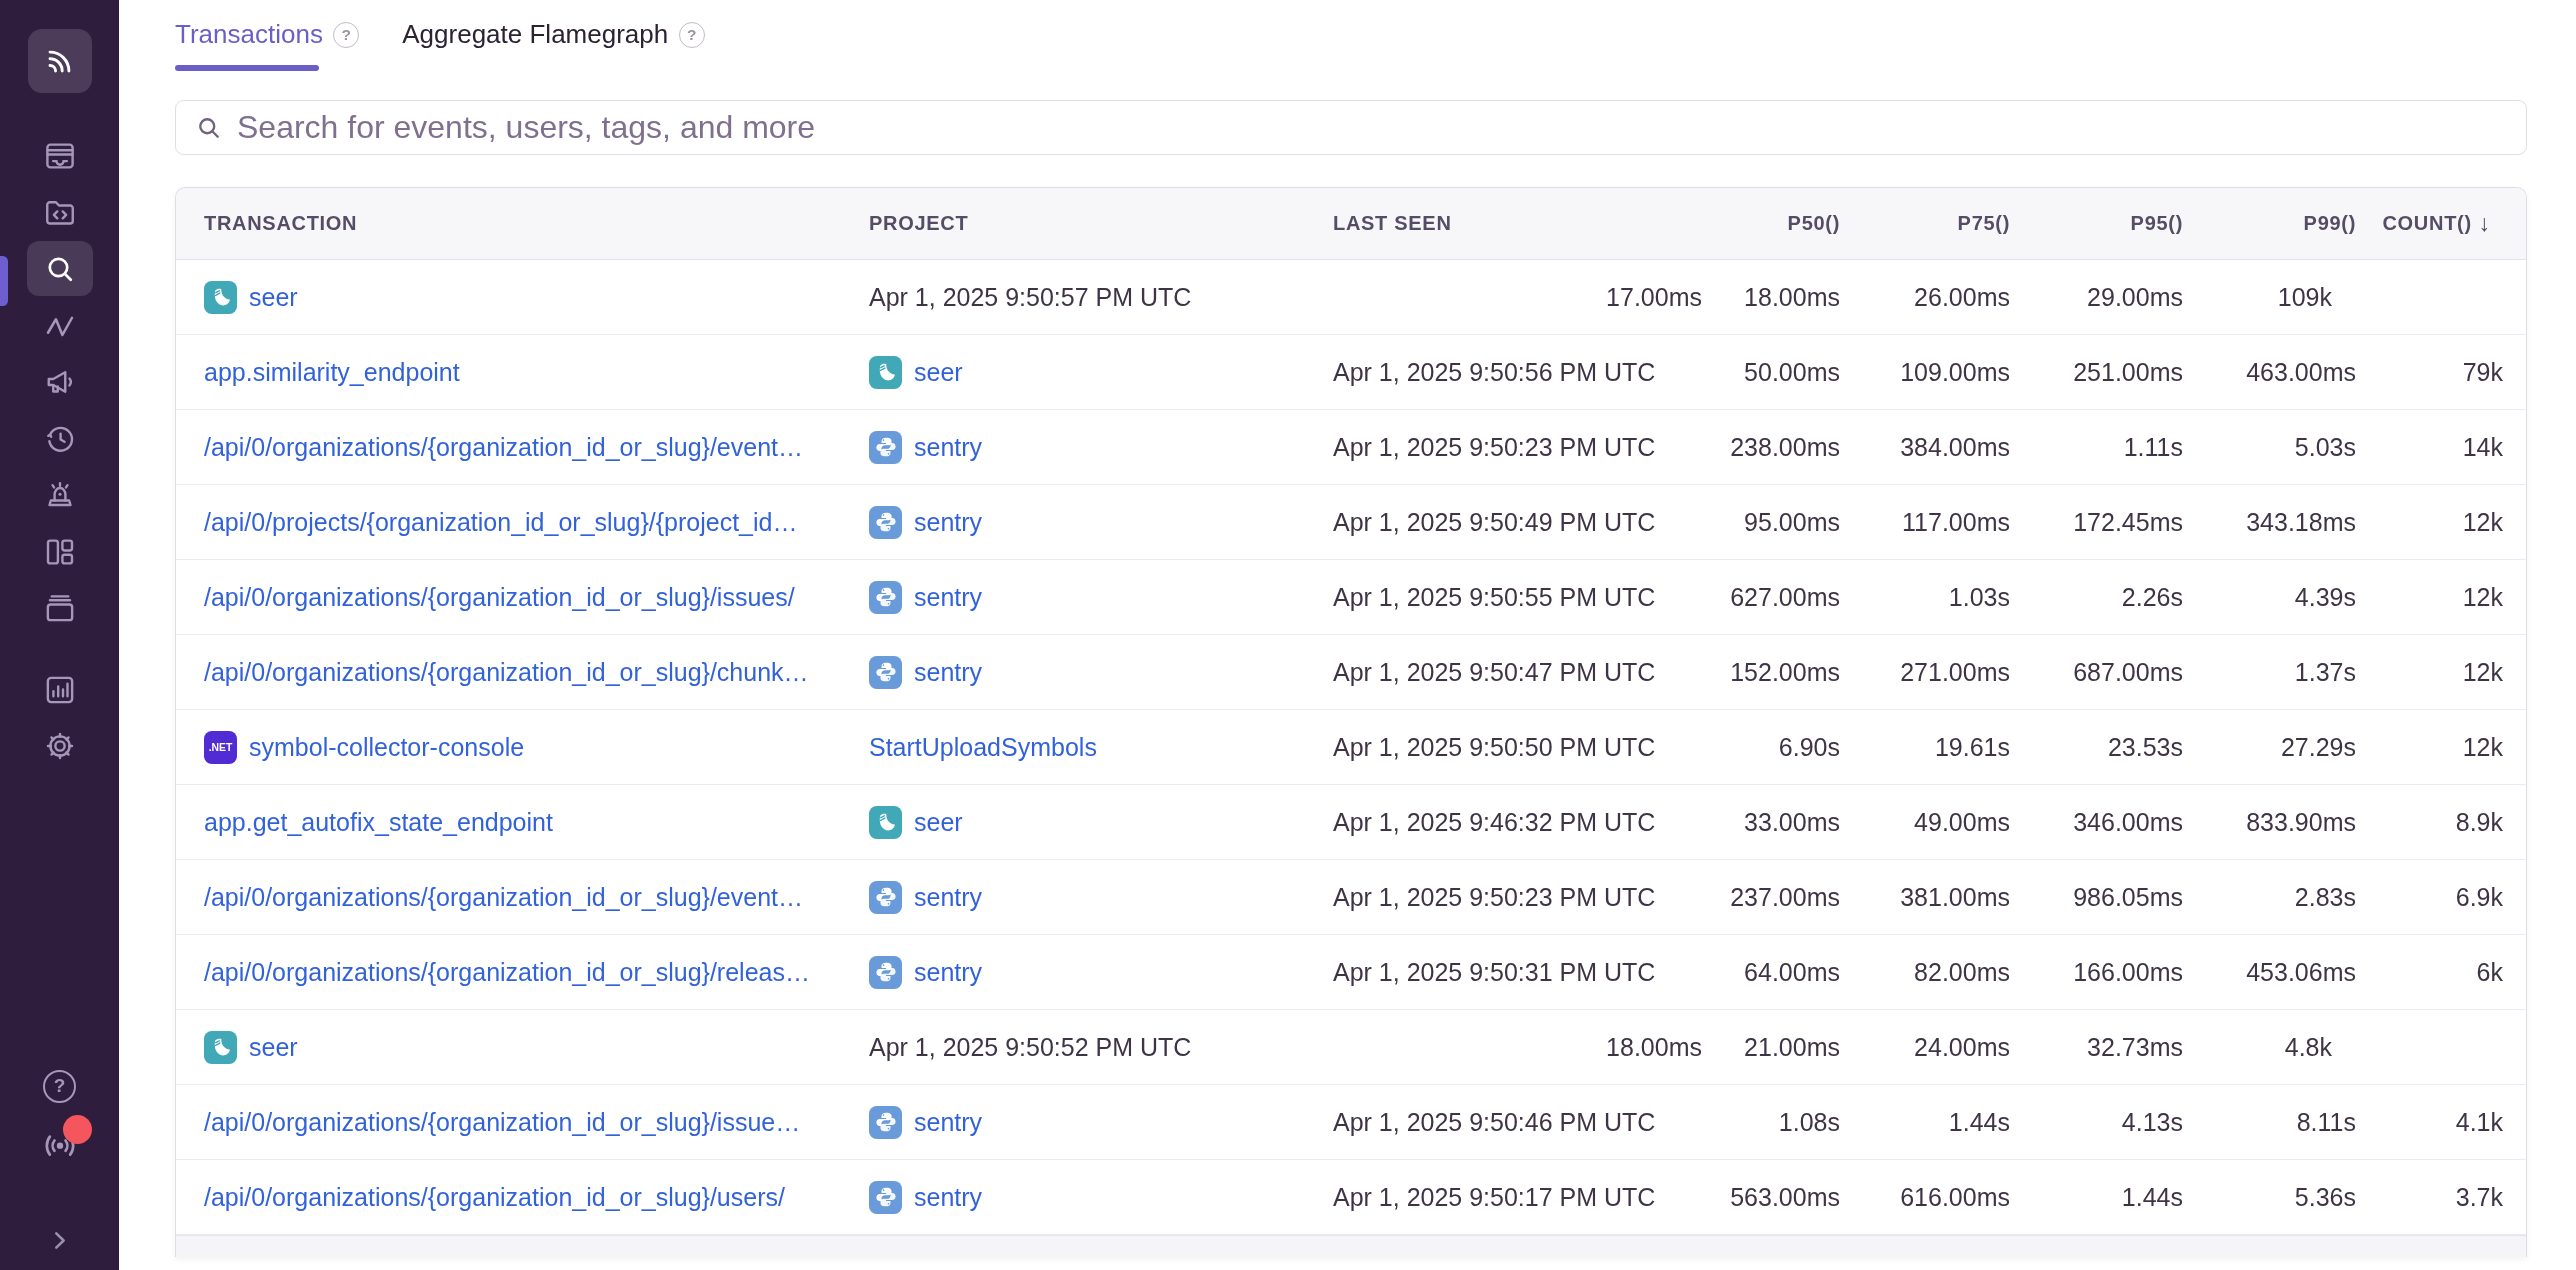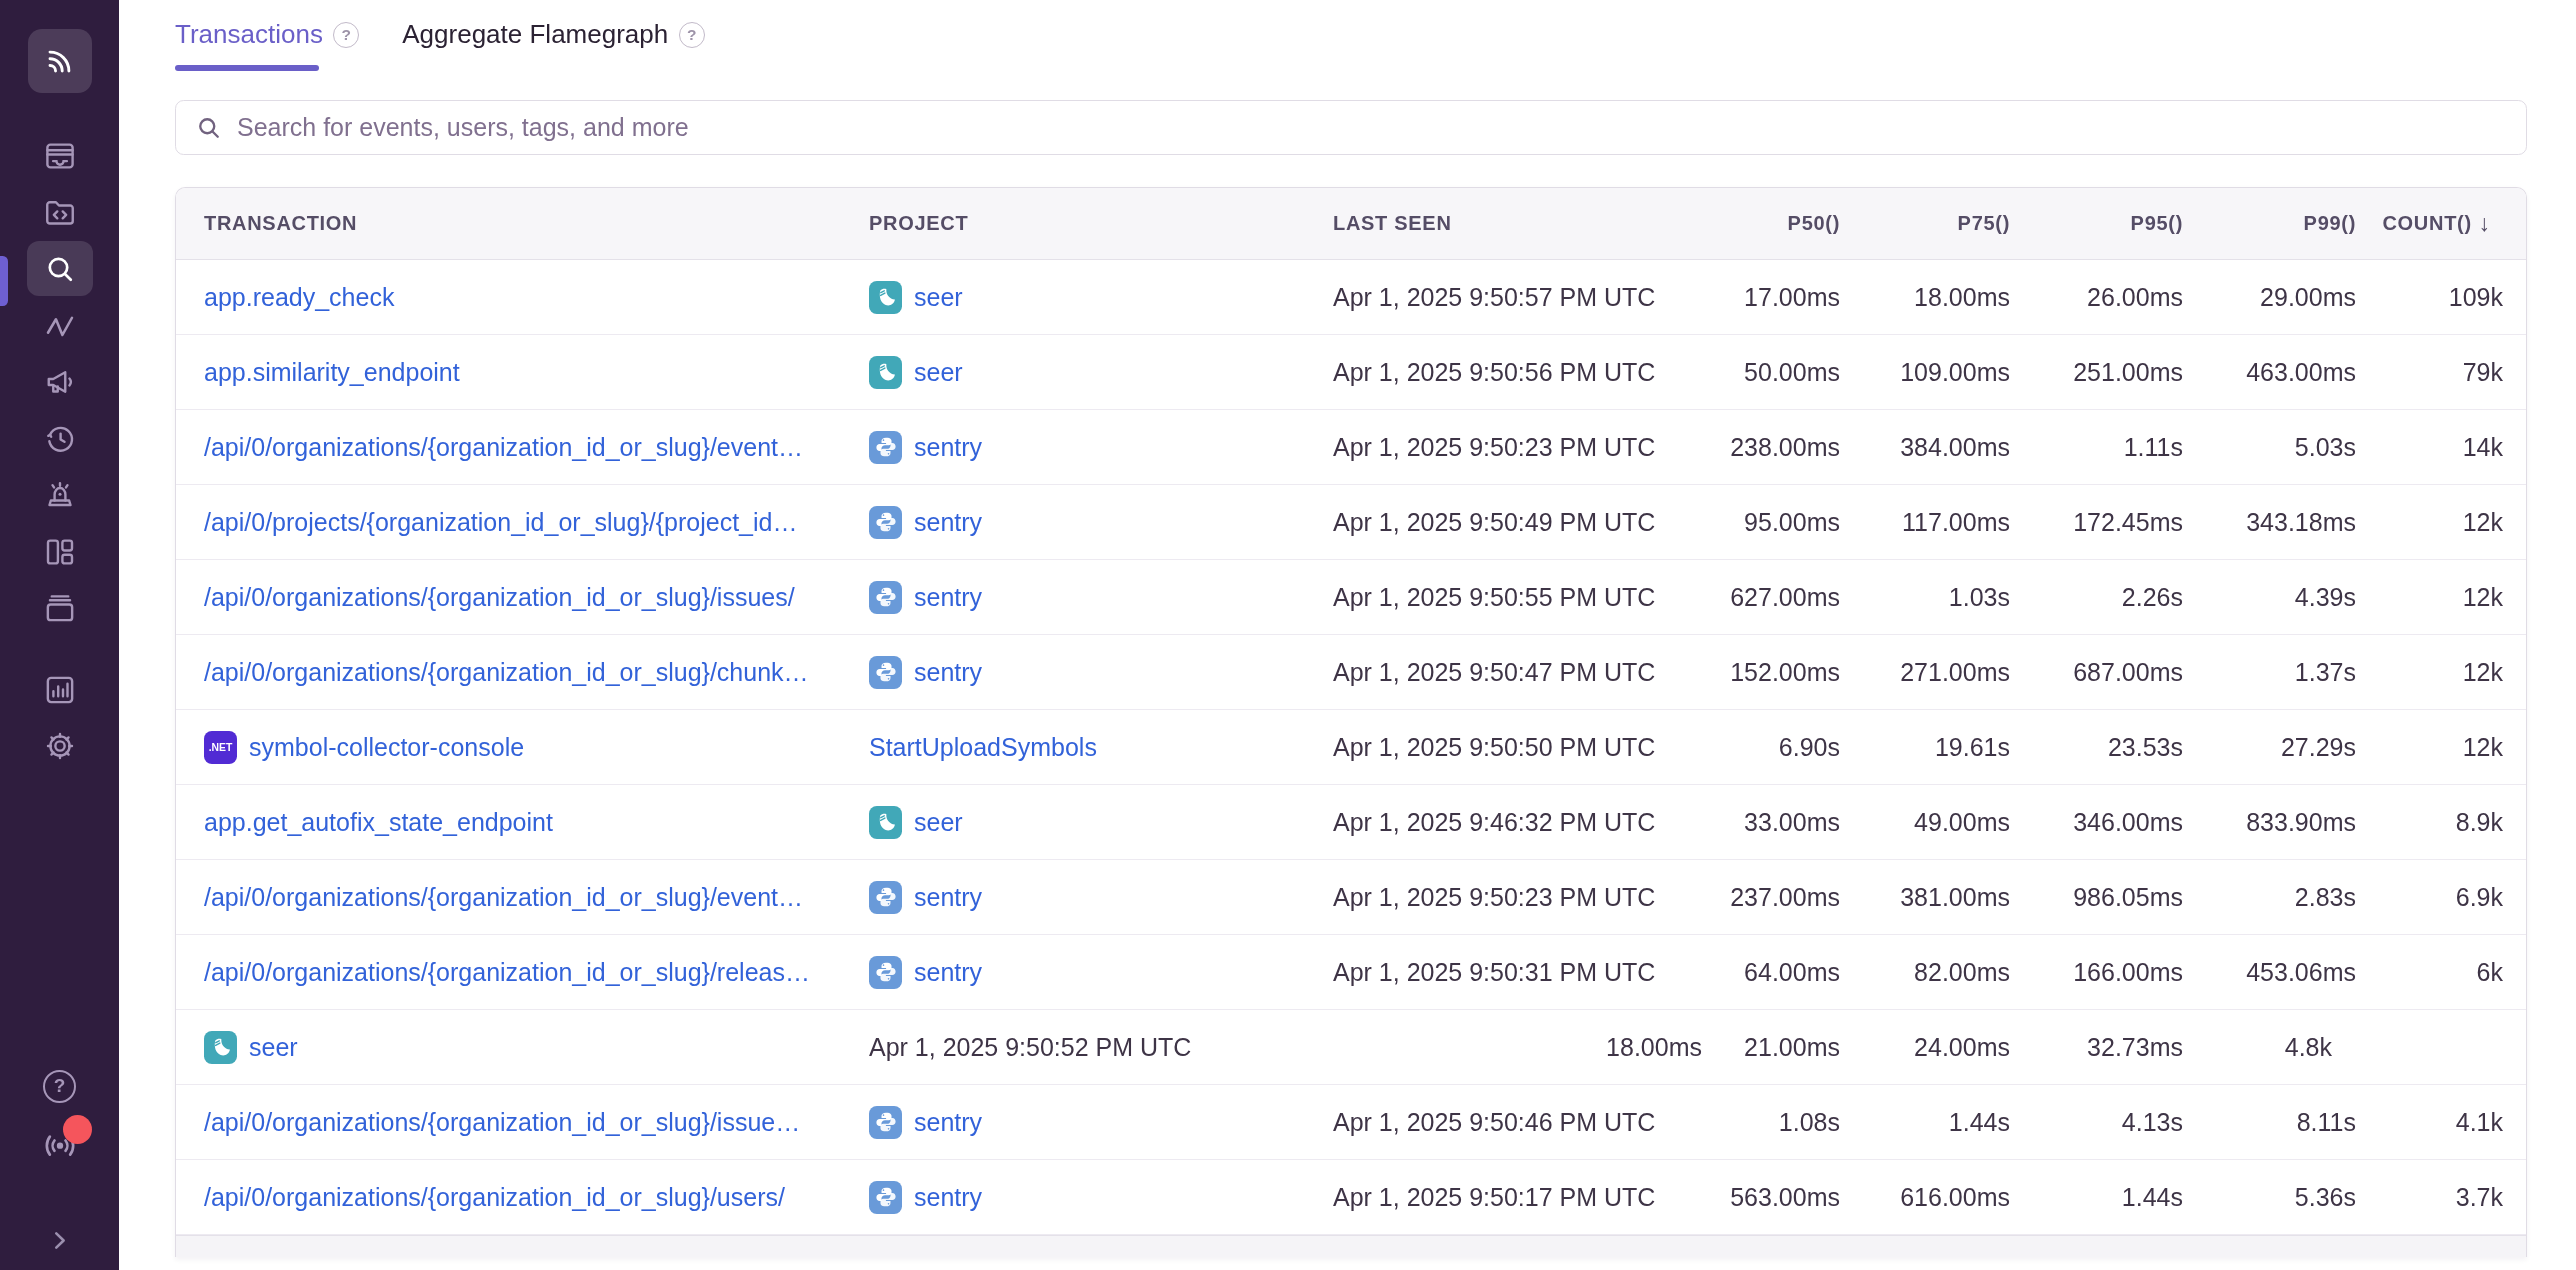--- a/index.html
+++ b/index.html
@@ -83,21 +83,21 @@
 
   .search-bar {
     margin-top: 12px; width: 2352px; height: 55px;
     border: 1.4px solid #e0dce5; border-radius: 8.6px;
     display: flex; align-items: center; padding: 0 19px;
     background: #ffffff;
   }
   .search-bar svg { width: 28px; height: 28px; color: #71627f; flex: 0 0 28px; }
   .search-bar input {
     border: none; outline: none; flex: 1; margin-left: 14px;
-    font-size: 25px; font-family: inherit; color: #2b2233; background: transparent;
+    font-size: 32px; font-family: inherit; color: #2b2233; background: transparent;
   }
   .search-bar input::placeholder { color: #80708f; }
 
   
   .table {
     margin-top: 32px; width: 2352px;
     border: 0.9px solid #e0dce5; border-bottom: none;
     border-radius: 10.4px 10.4px 0 0;
     overflow: hidden;
     box-shadow: 0 2.6px 5.2px rgba(47,29,62,0.05);
@@ -298,23 +298,20 @@
           <div class="th num">
             <span>P99()</span>
           </div>
           <div class="th num count-col">
             <span>COUNT()</span>
             <span class="sort-arrow">↓</span>
           </div>
         </div>
       <div id="tbody">
   <div class="tr">
-    <div class="td">
-      <a class="link">app.ready_check</a>
-    </div>
     <div class="td td-project">
       <span class="proj-icon v-seer" style="background: rgb(65, 168, 184);">
         <svg class="ic-seer" viewBox="0 0 32 32">
           <path fill="#ffffff" d="M9 8 C11 5.8 14.5 5.2 16.5 6.4 C15.6 12 20 18.6 27 19.2 C26 24.6 20.8 27.6 15.6 25.8 C9.6 23.8 7 15.4 9 8 Z"></path>
           <path stroke="#41a8b8" stroke-width="1.8" fill="none" stroke-linecap="round" d="M9.6 10.6 13.8 8.4 M9.4 14 14.6 11.2"></path>
         </svg>
 
       </span>
       <a class="link">seer</a>
     </div>

